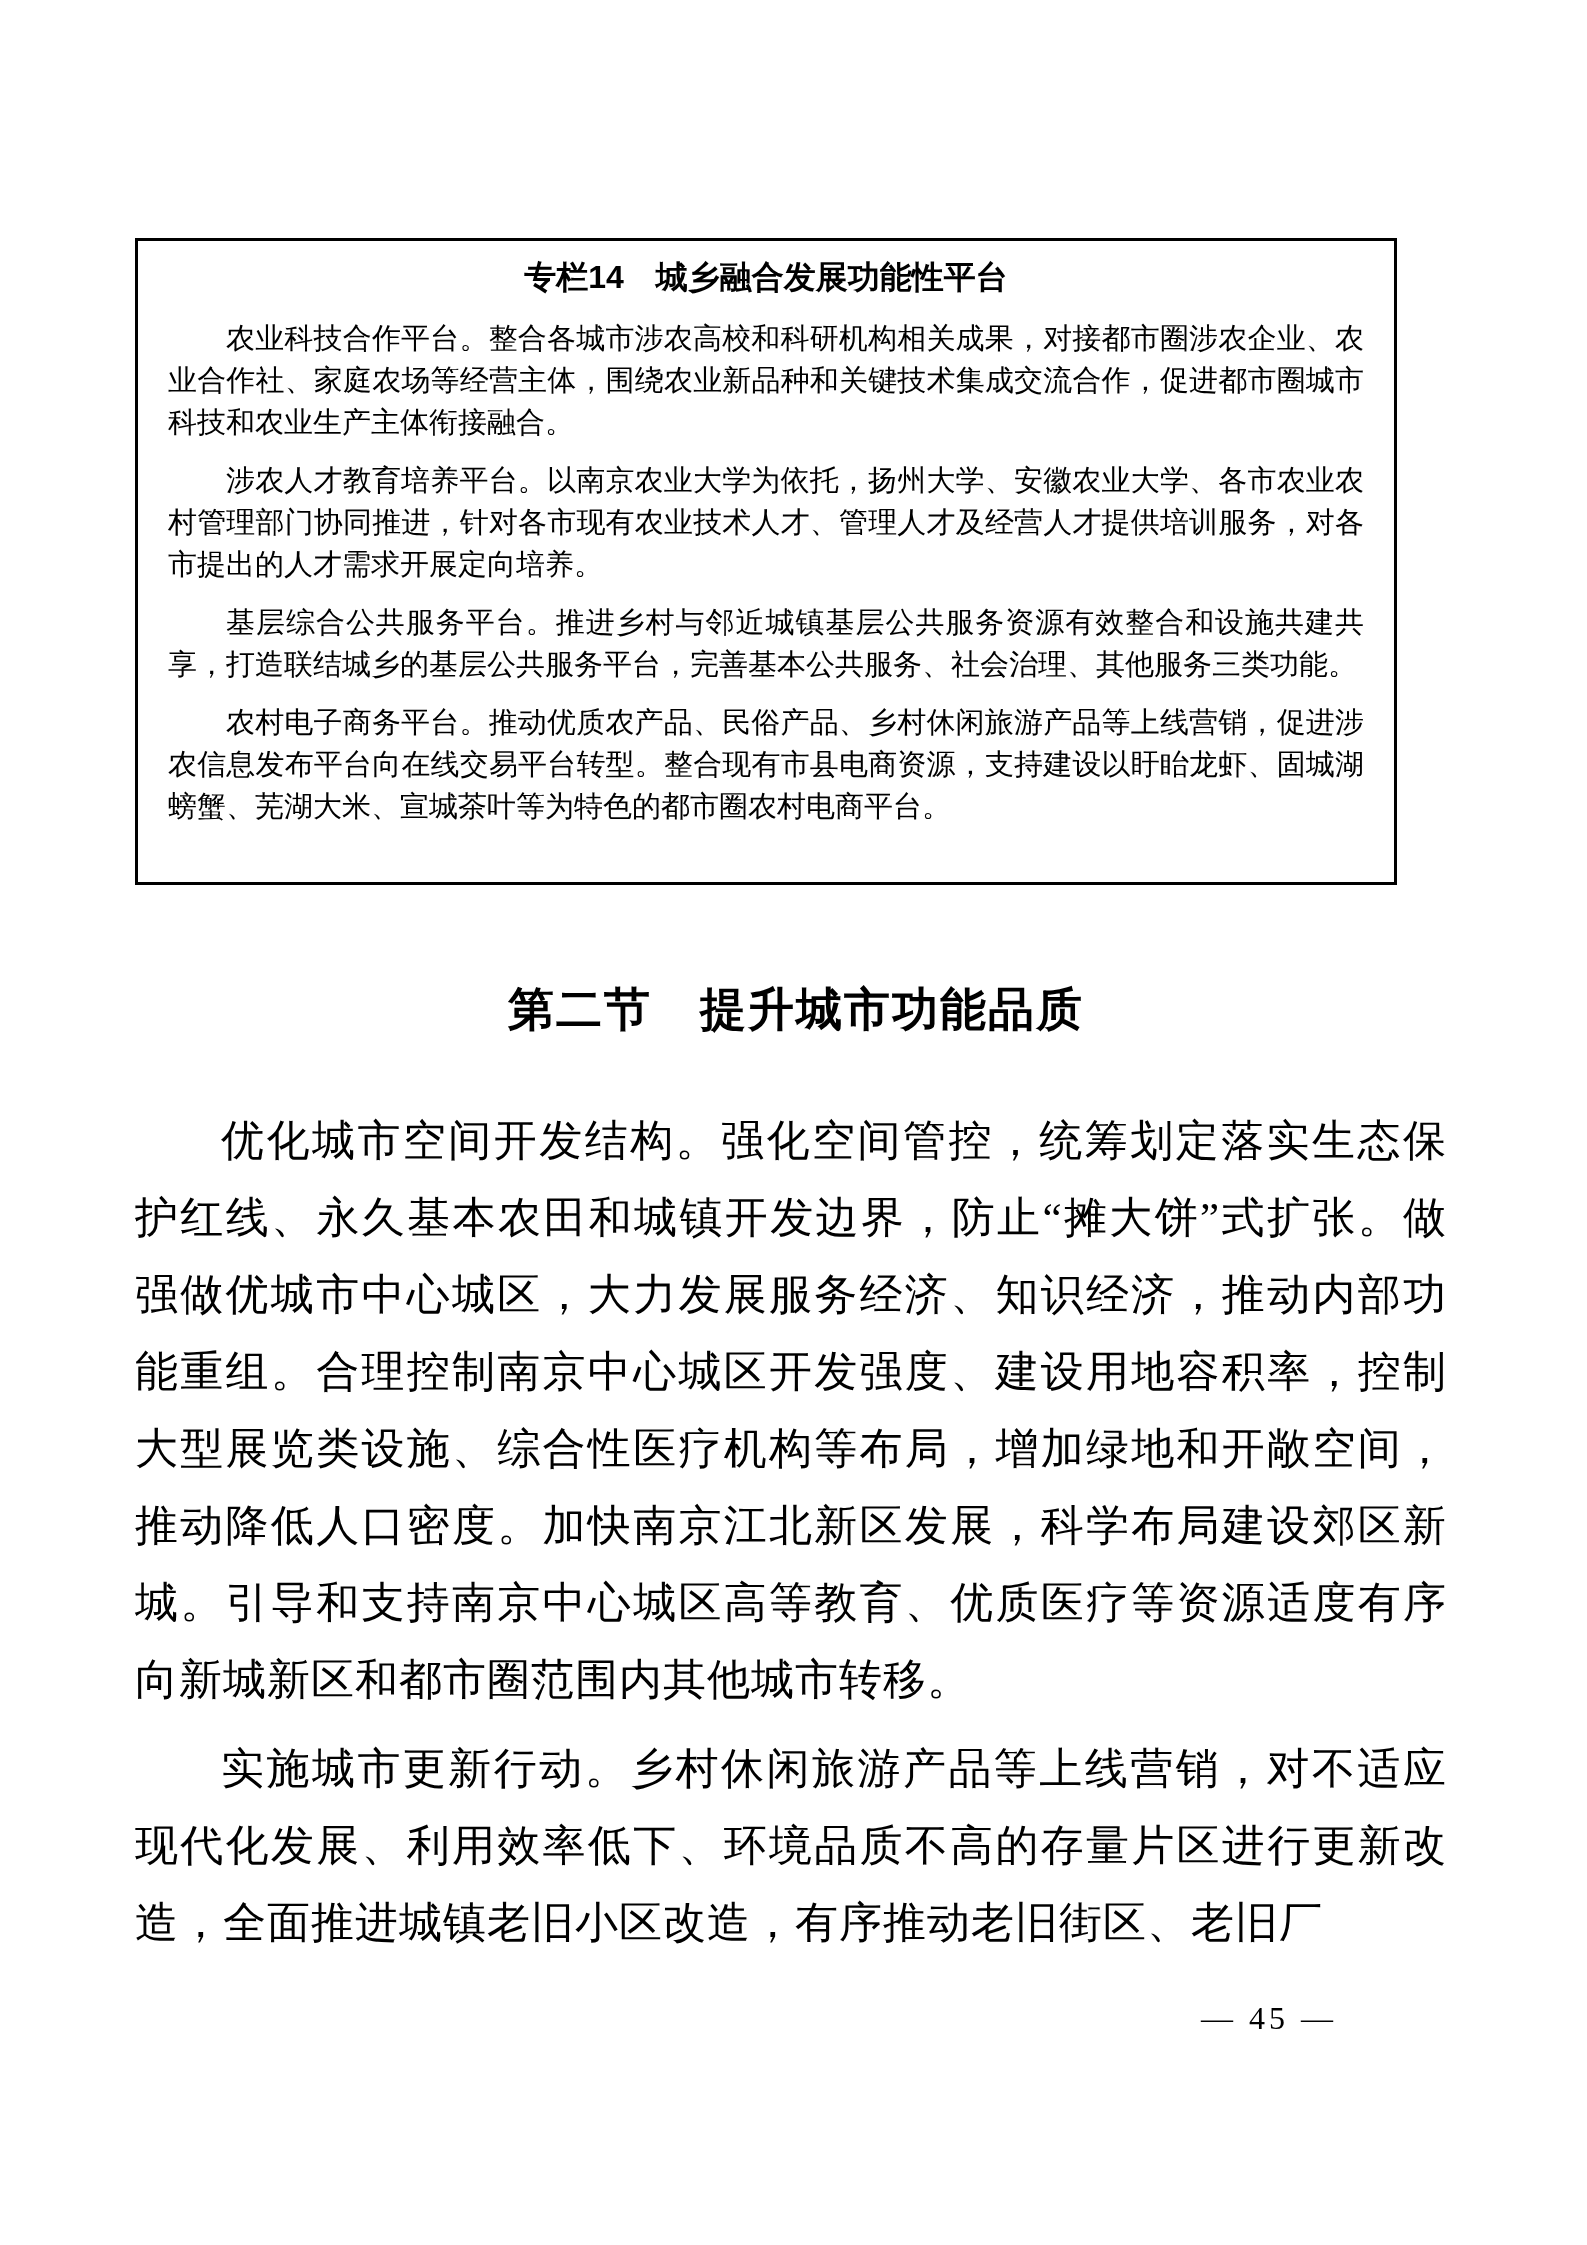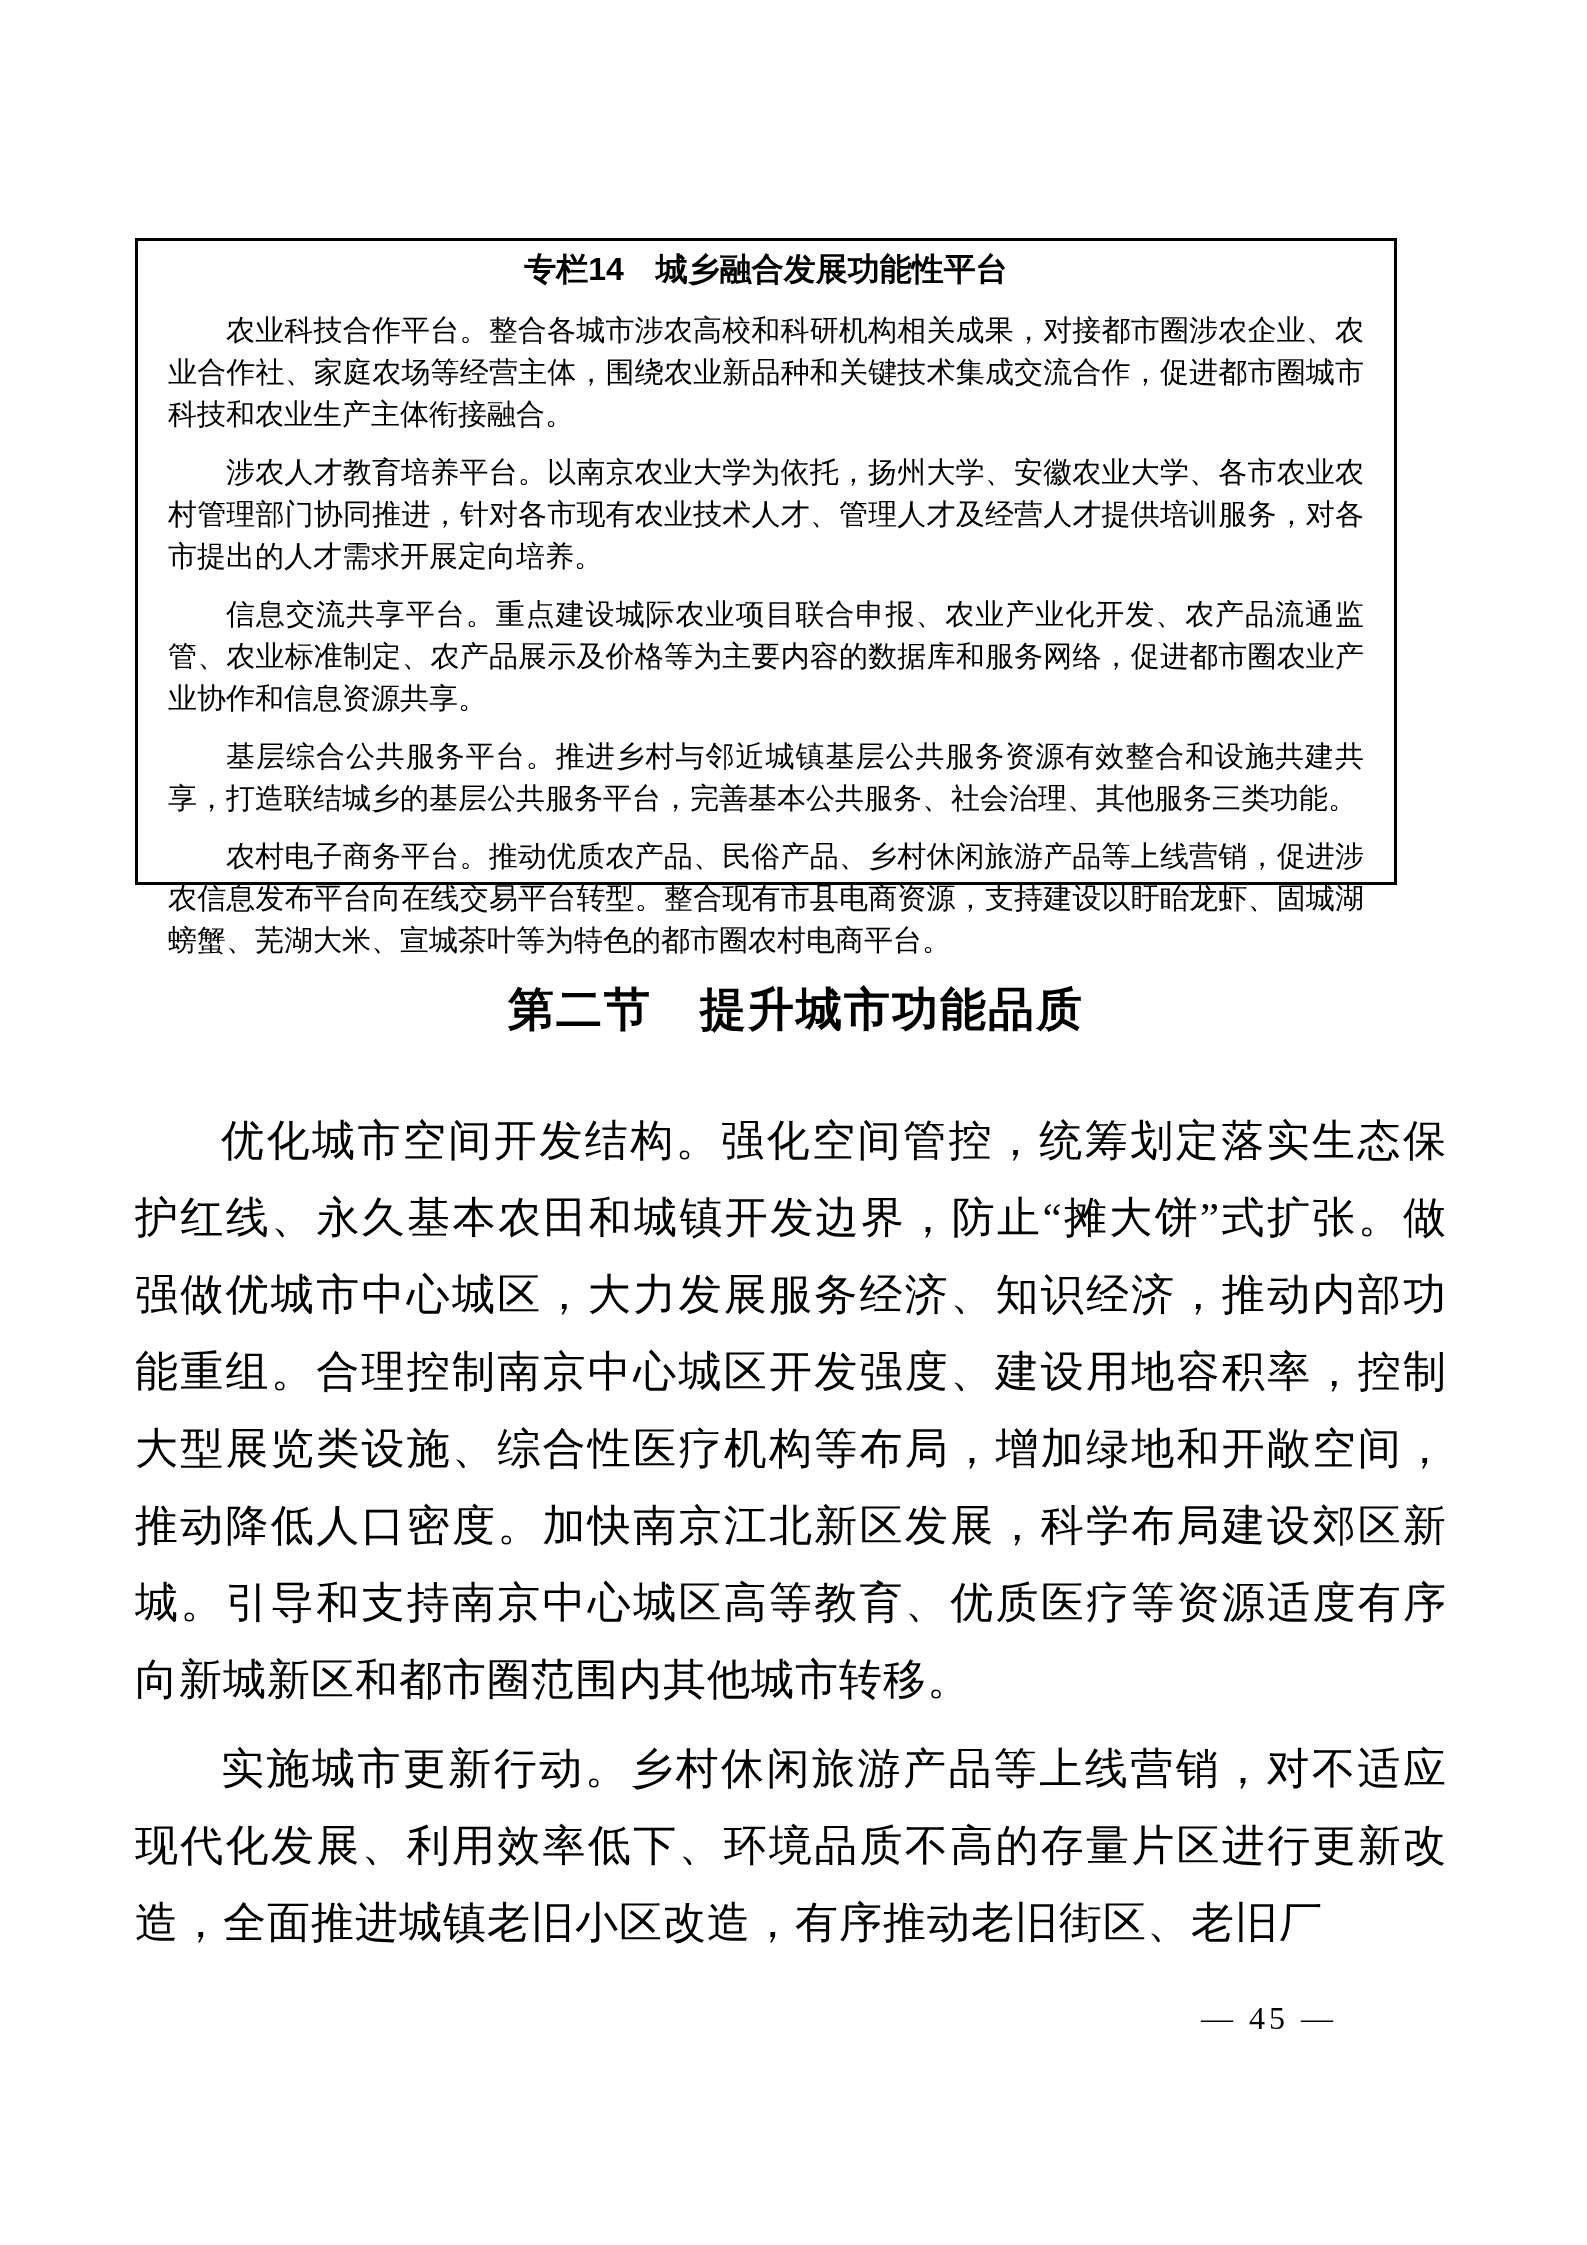--- a/index.html
+++ b/index.html
@@ -23,21 +23,21 @@
     box-sizing: border-box;
     padding: 4px 14px 0 14px;
     background: #fff;
   }
   .box-title {
     text-align: center;
     font-family: "Liberation Sans", sans-serif;
     font-weight: bold;
     font-size: 32px;
     line-height: 48px;
-    margin: 0;
+    margin: 8px;
   }
   .box-para {
     margin: 16px;
     font-family: "Liberation Serif", serif;
     font-size: 29px;
     line-height: 42px;
     text-indent: 2em;
     text-align: justify;
   }
 
@@ -82,21 +82,20 @@
     white-space: nowrap;
   }
 </style>
 </head>
 <body>
 
 <div class="callout-box">
   <h3 class="box-title">专栏14　城乡融合发展功能性平台</h3>
   <p class="box-para">农业科技合作平台。整合各城市涉农高校和科研机构相关成果，对接都市圈涉农企业、农业合作社、家庭农场等经营主体，围绕农业新品种和关键技术集成交流合作，促进都市圈城市科技和农业生产主体衔接融合。</p>
   <p class="box-para">涉农人才教育培养平台。以南京农业大学为依托，扬州大学、安徽农业大学、各市农业农村管理部门协同推进，针对各市现有农业技术人才、管理人才及经营人才提供培训服务，对各市提出的人才需求开展定向培养。</p>
-  <p class="box-para">信息交流共享平台。重点建设城际农业项目联合申报、农业产业化开发、农产品流通监管、农业标准制定、农产品展示及价格等为主要内容的数据库和服务网络，促进都市圈农业产业协作和信息资源共享。</p>
   <p class="box-para">基层综合公共服务平台。推进乡村与邻近城镇基层公共服务资源有效整合和设施共建共享，打造联结城乡的基层公共服务平台，完善基本公共服务、社会治理、其他服务三类功能。</p>
   <p class="box-para">农村电子商务平台。推动优质农产品、民俗产品、乡村休闲旅游产品等上线营销，促进涉农信息发布平台向在线交易平台转型。整合现有市县电商资源，支持建设以盱眙龙虾、固城湖螃蟹、芜湖大米、宣城茶叶等为特色的都市圈农村电商平台。</p>
 </div>
 
 <h2 class="section-heading">第二节　提升城市功能品质</h2>
 
 <div class="body-text">
   <p class="body-para">优化城市空间开发结构。强化空间管控，统筹划定落实生态保护红线、永久基本农田和城镇开发边界，防止“摊大饼”式扩张。做强做优城市中心城区，大力发展服务经济、知识经济，推动内部功能重组。合理控制南京中心城区开发强度、建设用地容积率，控制大型展览类设施、综合性医疗机构等布局，增加绿地和开敞空间，推动降低人口密度。加快南京江北新区发展，科学布局建设郊区新城。引导和支持南京中心城区高等教育、优质医疗等资源适度有序向新城新区和都市圈范围内其他城市转移。</p>
   <p class="body-para">实施城市更新行动。乡村休闲旅游产品等上线营销，对不适应现代化发展、利用效率低下、环境品质不高的存量片区进行更新改造，全面推进城镇老旧小区改造，有序推动老旧街区、老旧厂</p>
 </div>

